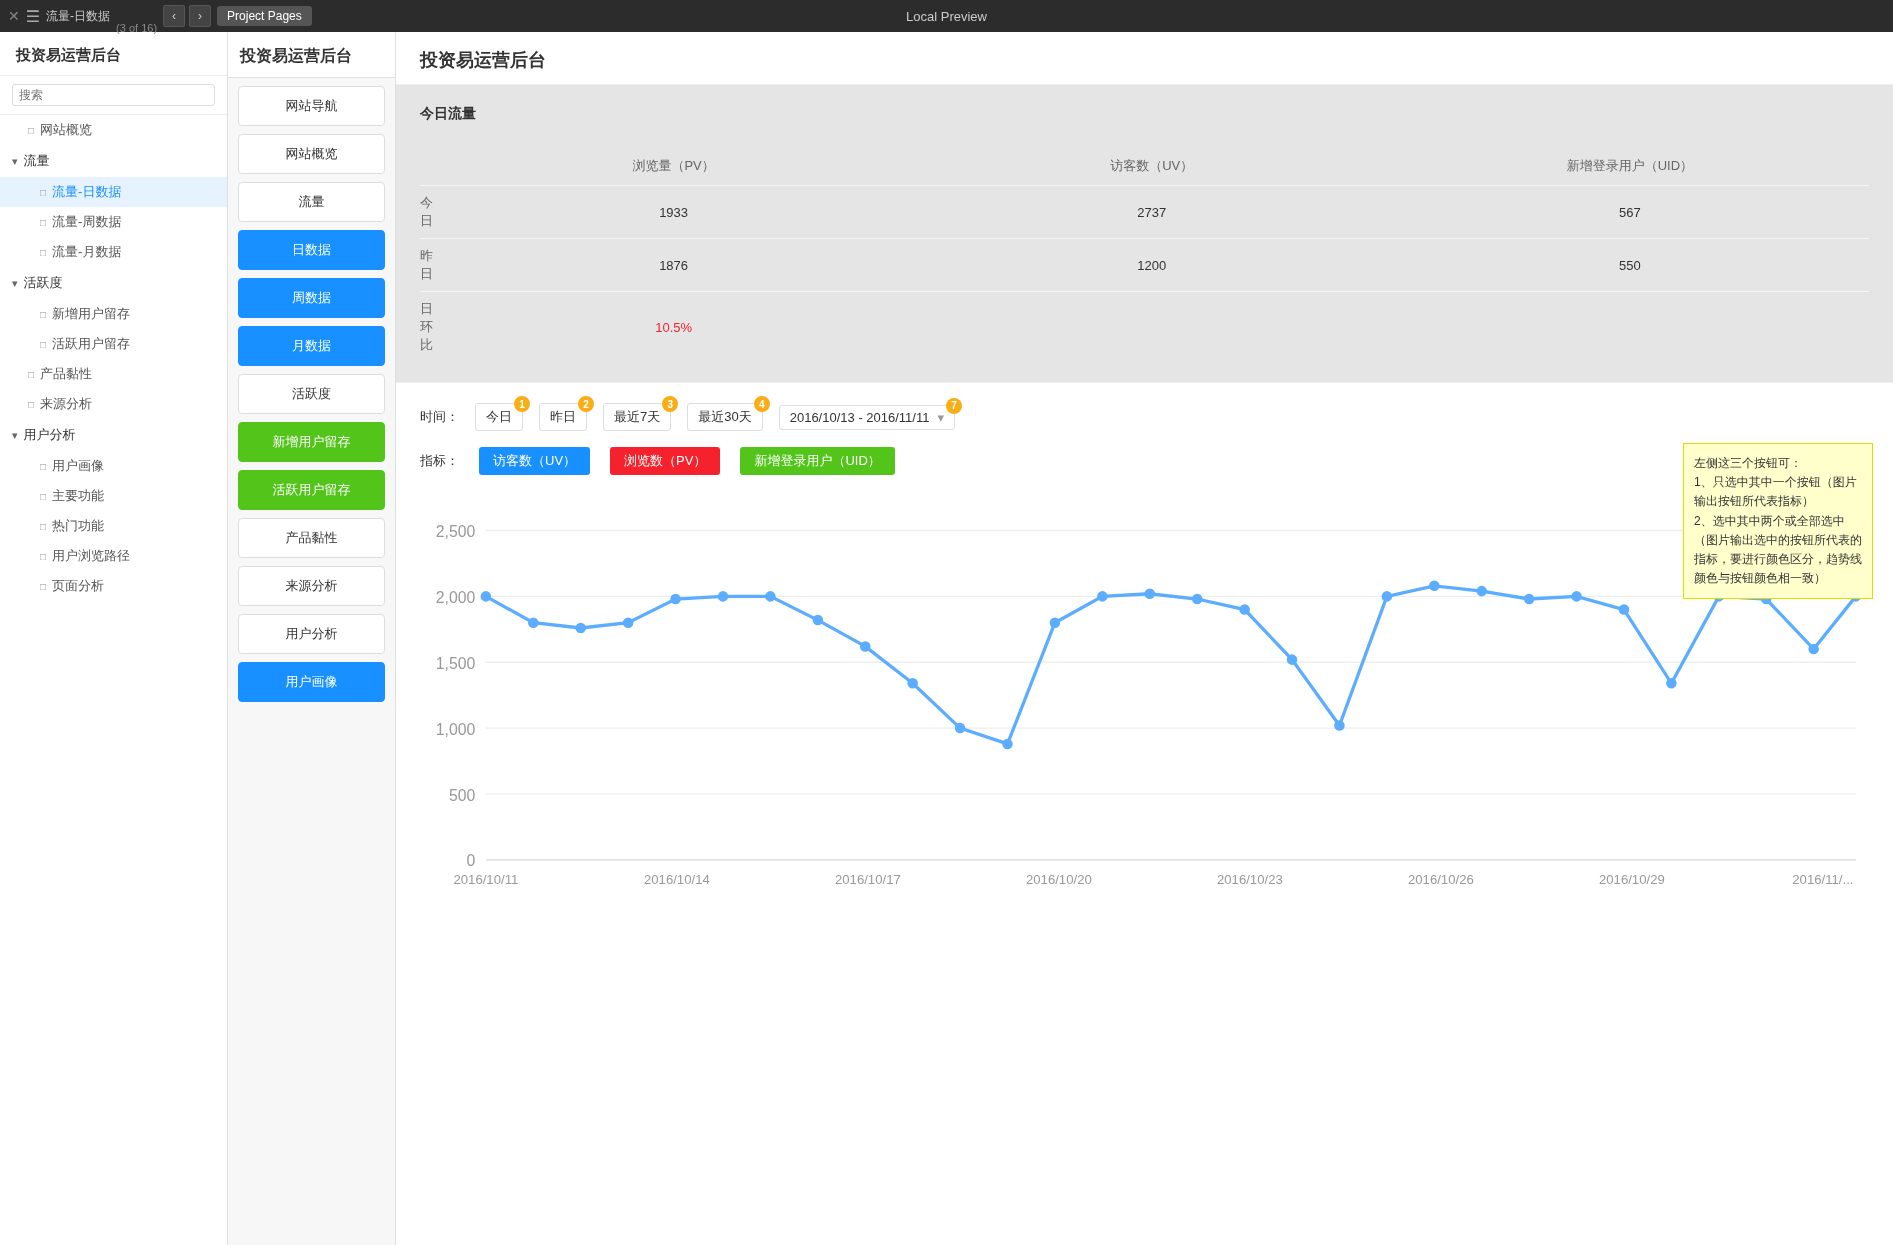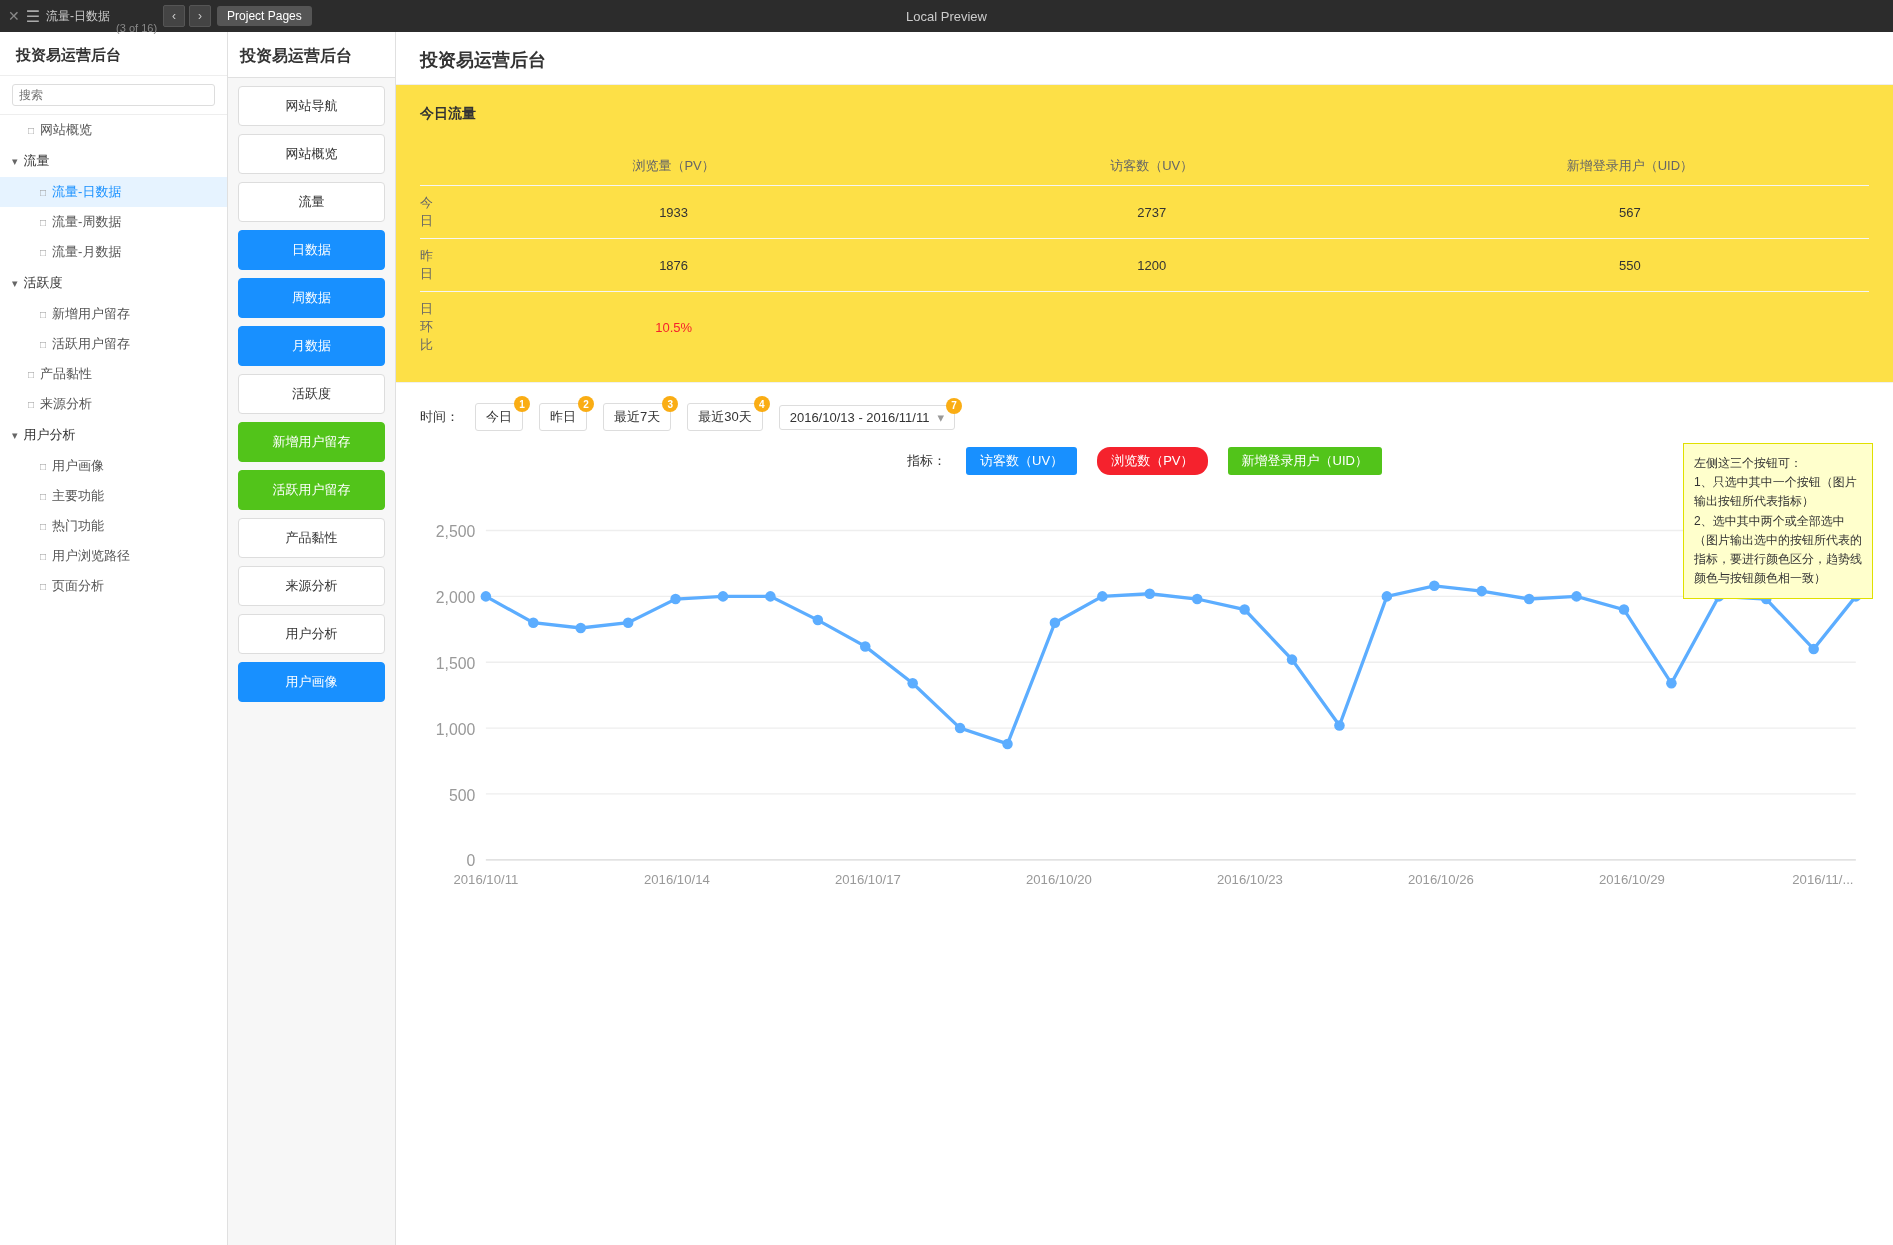--- a/index.html
+++ b/index.html
@@ -183,21 +183,21 @@
       content: '';
       width: 6px; height: 6px;
       background: #1890ff;
       border-radius: 50%;
       position: absolute;
       top: 2px; left: 2px;
     }
 
     
     .traffic-section {
-      background: #fde047;
+      background: #e5e5e5;
       padding: 20px 24px;
       border-bottom: 1px solid #f0f0f0;
     }
     .section-title { font-size: 14px; font-weight: bold; margin-bottom: 16px; }
     .traffic-table { width: 100%; border-collapse: collapse; margin-top: 28px; }
     .traffic-table th {
       text-align: left;
       font-weight: normal;
       color: #666;
       padding: 6px 0 10px;
@@ -272,33 +272,32 @@
       width: 16px; height: 16px;
       font-size: 10px;
       display: flex; align-items: center; justify-content: center;
       font-weight: bold;
     }
     .metric-controls {
       display: flex;
       align-items: center;
       gap: 20px;
       margin-bottom: 16px;
-      justify-content: center;
     }
     .metric-label { font-size: 13px; color: #333; }
     .metric-btn {
       padding: 5px 14px;
       border: none;
       border-radius: 3px;
       cursor: pointer;
       font-size: 13px;
       color: #fff;
     }
     .metric-btn.uv { background: #1890ff; }
-    .metric-btn.pv { background: #f5222d; border-radius: 13px; }
+    .metric-btn.pv { background: #f5222d; }
     .metric-btn.uid { background: #52c41a; }
 
     
     .tooltip-popup {
       position: absolute;
       right: 20px;
       top: 60px;
       width: 190px;
       background: #ffffcc;
       border: 1px solid #e0e000;

